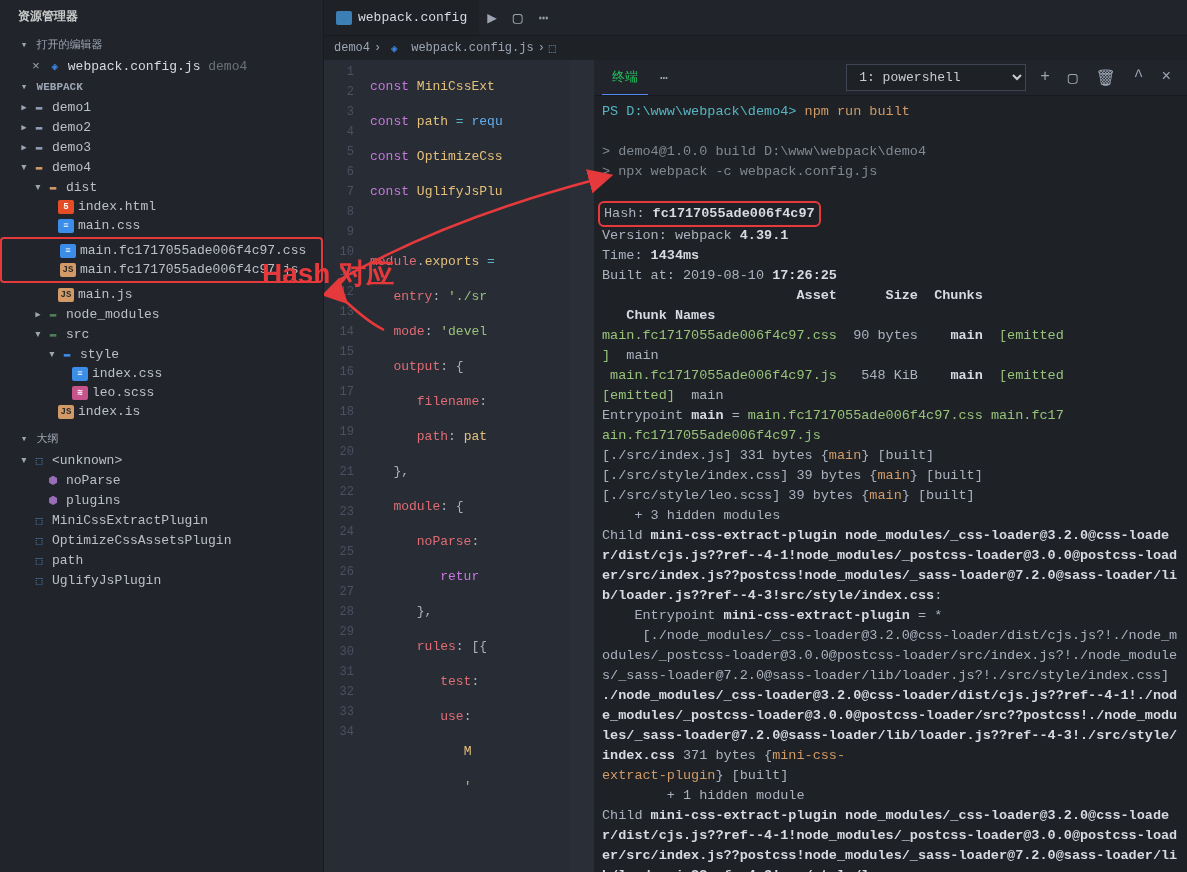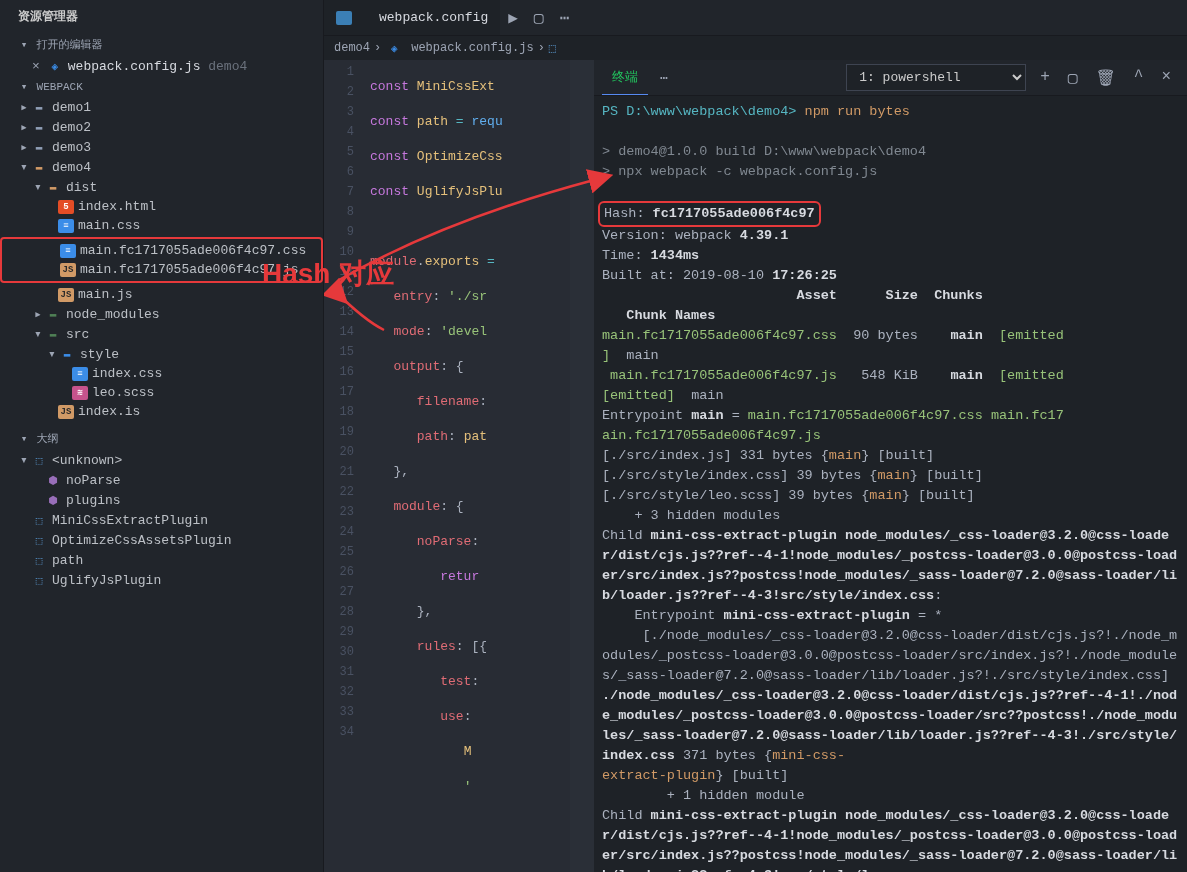--- a/index.html
+++ b/index.html
@@ -20,21 +20,21 @@
 .scss-icon { background:#c6538c; color:#fff; font-size:9px; width:16px; height:14px; border-radius:2px; font-weight:bold; }
 .cube-icon { color:#986eb9; }
 .sym-icon { color:#5c9cd6; }
 .txt { color:#bcc0c6; }
 .dim { color:#6b727d; }
 .white { color:#d7dae0; }
 .highlight-box { border:2.5px solid #e6393b; border-radius:4px; padding:2px 0; margin:2px 0; }
 .indent-1 { padding-left:18px; } .indent-2 { padding-left:32px; } .indent-3 { padding-left:46px; } .indent-4 { padding-left:60px; }
 .editor-area { flex:1; display:flex; flex-direction:column; min-width:0; }
 .tabbar { display:flex; align-items:center; background:#21252b; height:36px; border-bottom:1px solid #181a1f; }
-.tab { display:flex; align-items:center; padding:0 12px; height:100%; background:#1e2227; color:#d7dae0; font-size:13px;gap:21px; }
+.tab { display:flex; align-items:center; padding:0 12px; height:100%; background:#1e2227; color:#d7dae0; font-size:13px; }
 .tab-icon { width:16px; height:14px; background:#3b7fb5; border-radius:2px; margin-right:6px; }
 .toolbar-btn { color:#9da5b4; padding:0 8px; cursor:pointer; font-size:16px; }
 .breadcrumb { padding:4px 10px; color:#9da5b4; font-size:12px; display:flex; align-items:center; gap:4px; }
 .editor-split { display:flex; flex:1; min-height:0; }
 .code-pane { width:270px; display:flex; background:#282c34; overflow:hidden; position:relative; }
 .gutter { background:#282c34; color:#495162; padding-top:2px; text-align:right; width:46px; user-select:none; }
 .gutter div { height:20px; line-height:20px; padding-right:16px; font-size:12px; }
 .code { flex:1; padding-top:2px; white-space:pre; overflow:hidden; font-size:13px; }
 .code div { height:20px; line-height:20px; }
 .kw { color:#c678dd; } .str { color:#98c379; } .var { color:#e5c07b; } .prop { color:#e06c75; } .fn { color:#61afef; } .op { color:#56b6c2; } .punc { color:#abb2bf; }
@@ -61,21 +61,21 @@
 
   <div class="sidebar">
     <div class="sb-header">资源管理器</div>
     <div class="sb-section"><span class="chev">▾</span> <span>打开的编辑器</span></div>
     <div class="sb-item indent-2">
       <span class="close-x">×</span>
       <span class="ficon" style="color:#3b8de8">◈</span>
       <span class="white">webpack.config.js</span>&nbsp;
       <span class="dim">demo4</span>
     </div>
-    <div class="sb-section"><span class="chev">▾</span> <span style="font-weight:normal">WEBPACK</span></div>
+    <div class="sb-section"><span class="chev">▾</span> <span style="font-weight:bold">WEBPACK</span></div>
     <div class="sb-item indent-1">
         <span class="chev">▸</span>
         <span class="ficon folder-icon">▬</span>
         <span class="txt">demo1</span>
       </div>
     <div class="sb-item indent-1">
         <span class="chev">▸</span>
         <span class="ficon folder-icon">▬</span>
         <span class="txt">demo2</span>
       </div>
@@ -277,21 +277,21 @@
           <span class="term-dots">⋯</span>
           <select class="term-select"><option>1: powershell</option></select>
           <div class="term-actions">
             <span class="term-btn">+</span>
             <span class="term-btn">▢</span>
             <span class="term-btn">🗑</span>
             <span class="term-btn">^</span>
             <span class="term-btn">×</span>
           </div>
         </div>
-        <div class="term-body"><span class="t-cyan">PS D:\www\webpack\demo4&gt;</span> <span class="t-yellow">npm run bytes</span>
+        <div class="term-body"><span class="t-cyan">PS D:\www\webpack\demo4&gt;</span> <span class="t-yellow">npm run built</span>
 
 <span class="t-dim">&gt; demo4@1.0.0 build D:\www\webpack\demo4</span>
 <span class="t-dim">&gt; npx webpack -c webpack.config.js</span>
 
 <span class="hash-box"><span>Hash: </span><span class="t-white">fc1717055ade006f4c97</span></span>
 <span>Version: webpack </span><span class="t-white">4.39.1</span>
 <span>Time: </span><span class="t-white">1434ms</span>
 <span>Built at: 2019-08-10 </span><span class="t-white">17:26:25</span>
                         <span class="t-white">Asset</span>      <span class="t-white">Size</span>  <span class="t-white">Chunks</span>
    <span class="t-white">Chunk Names</span>

